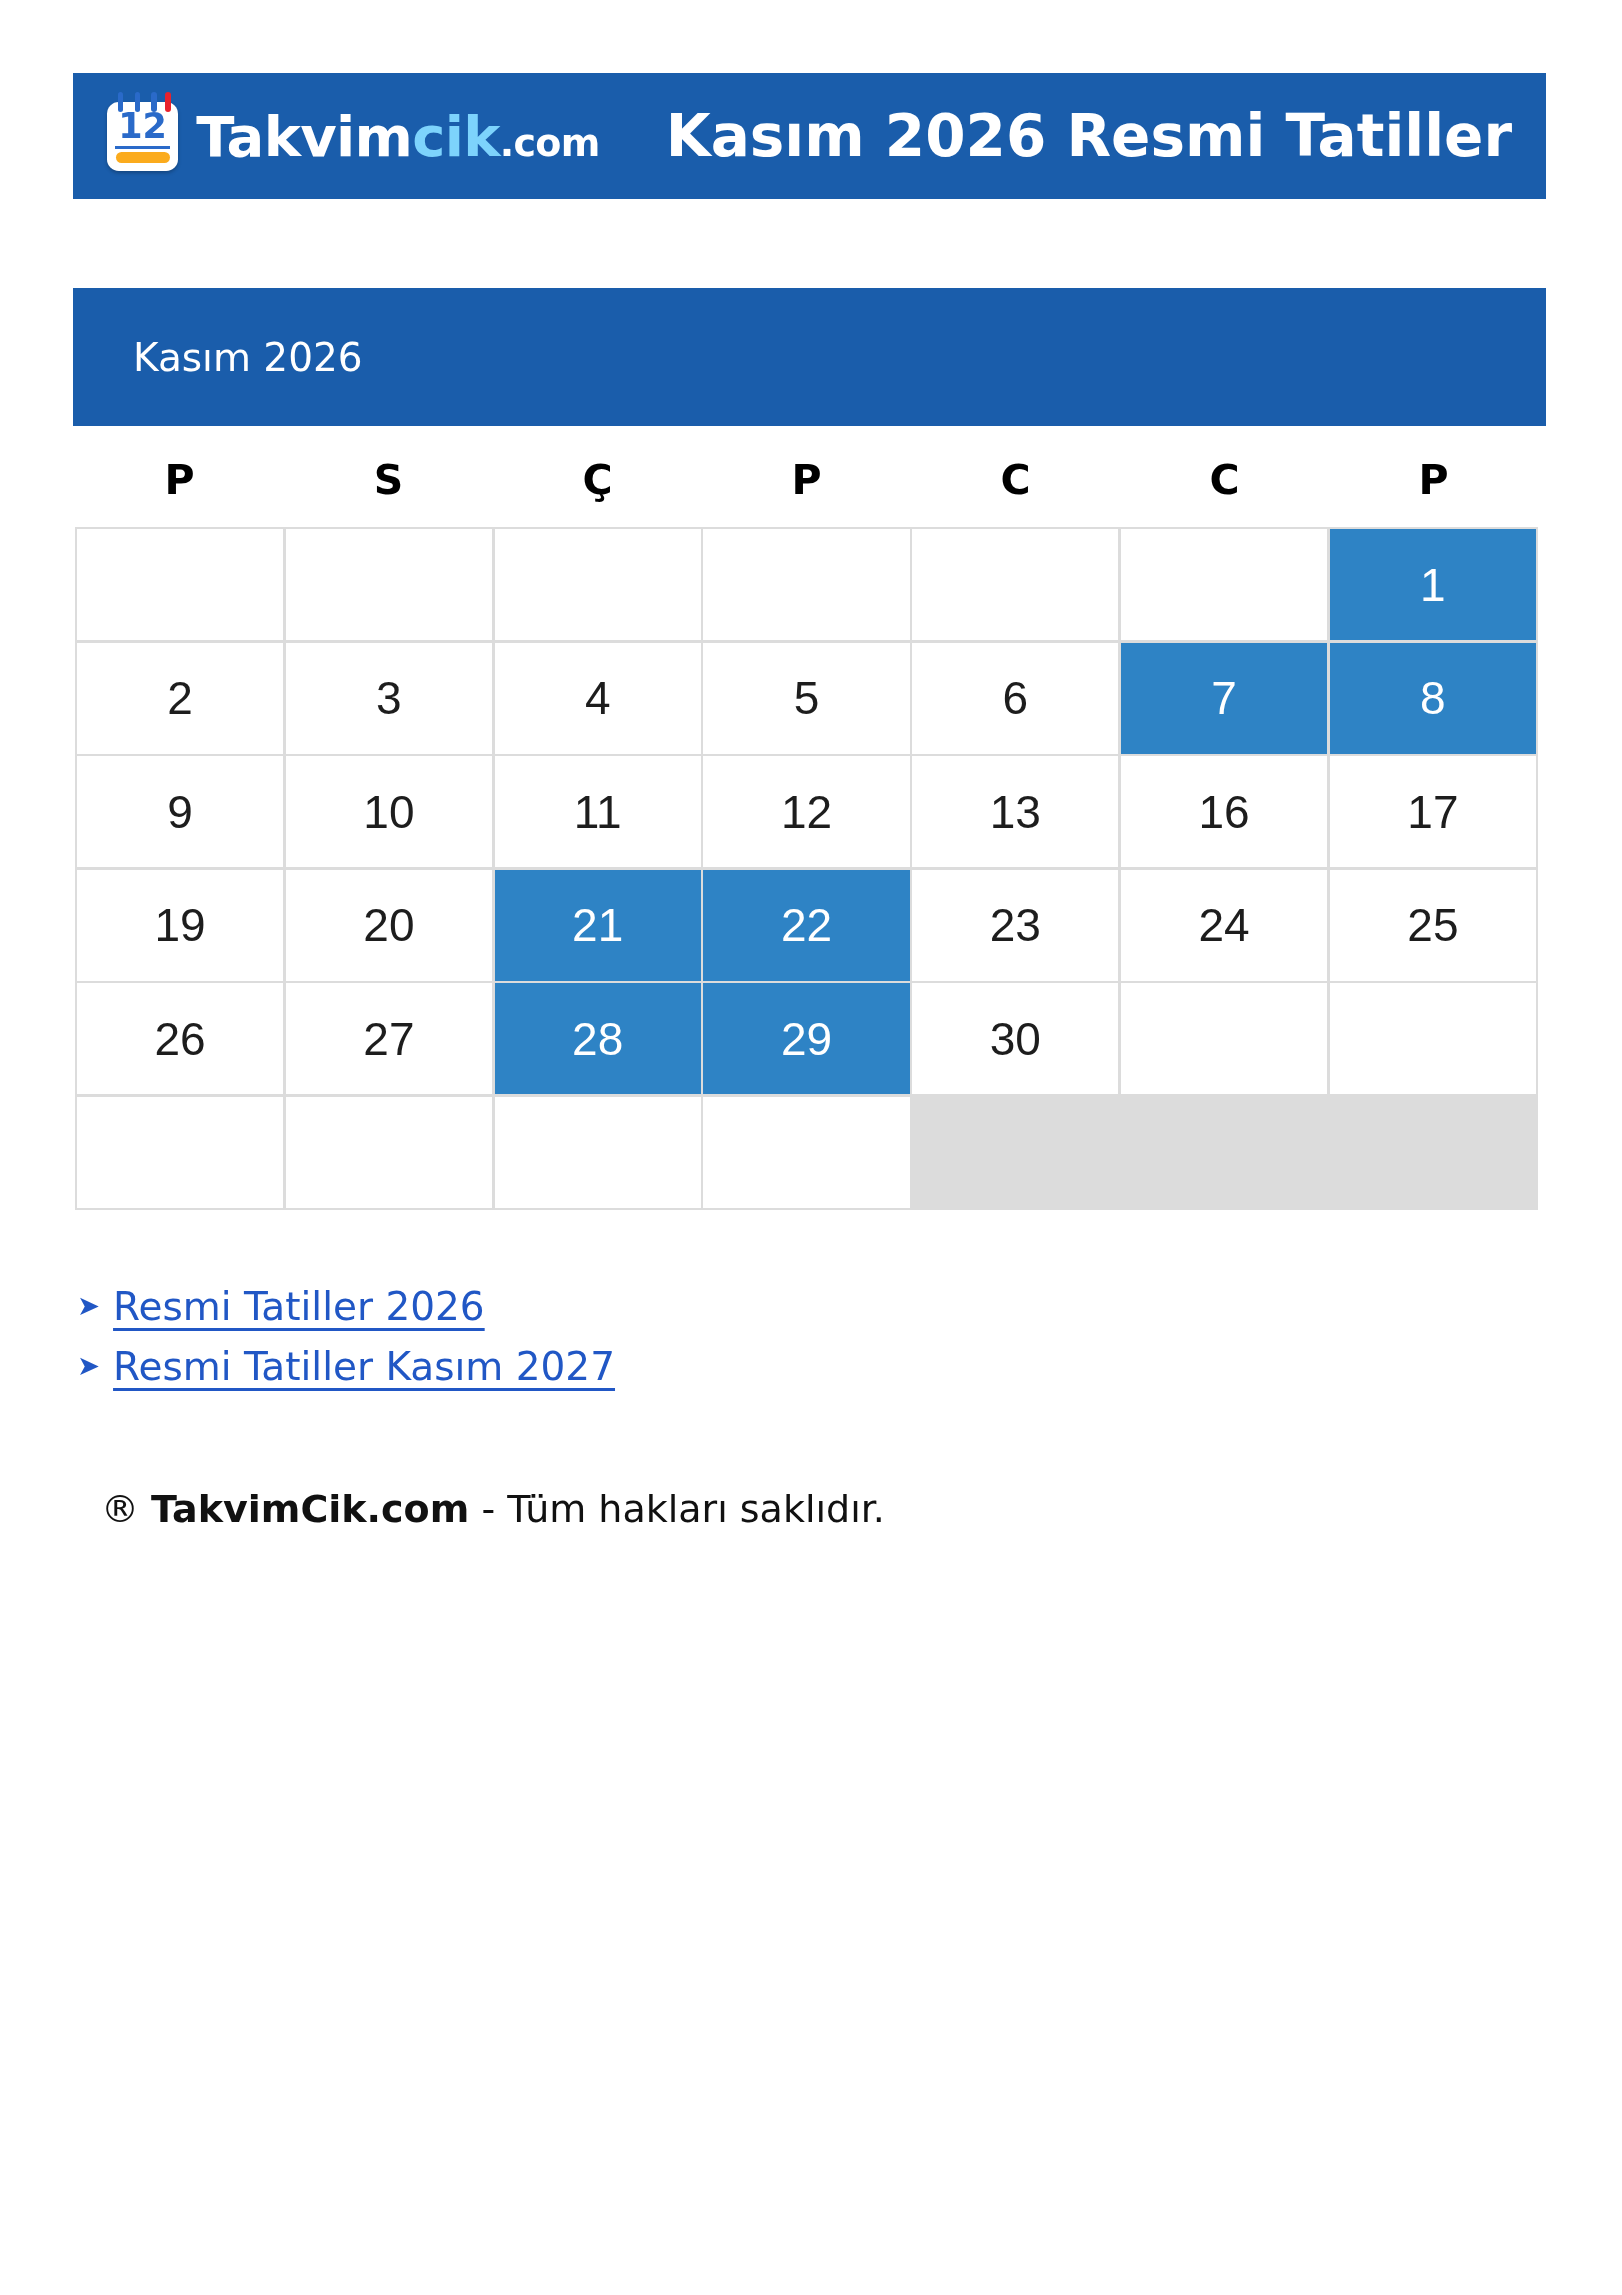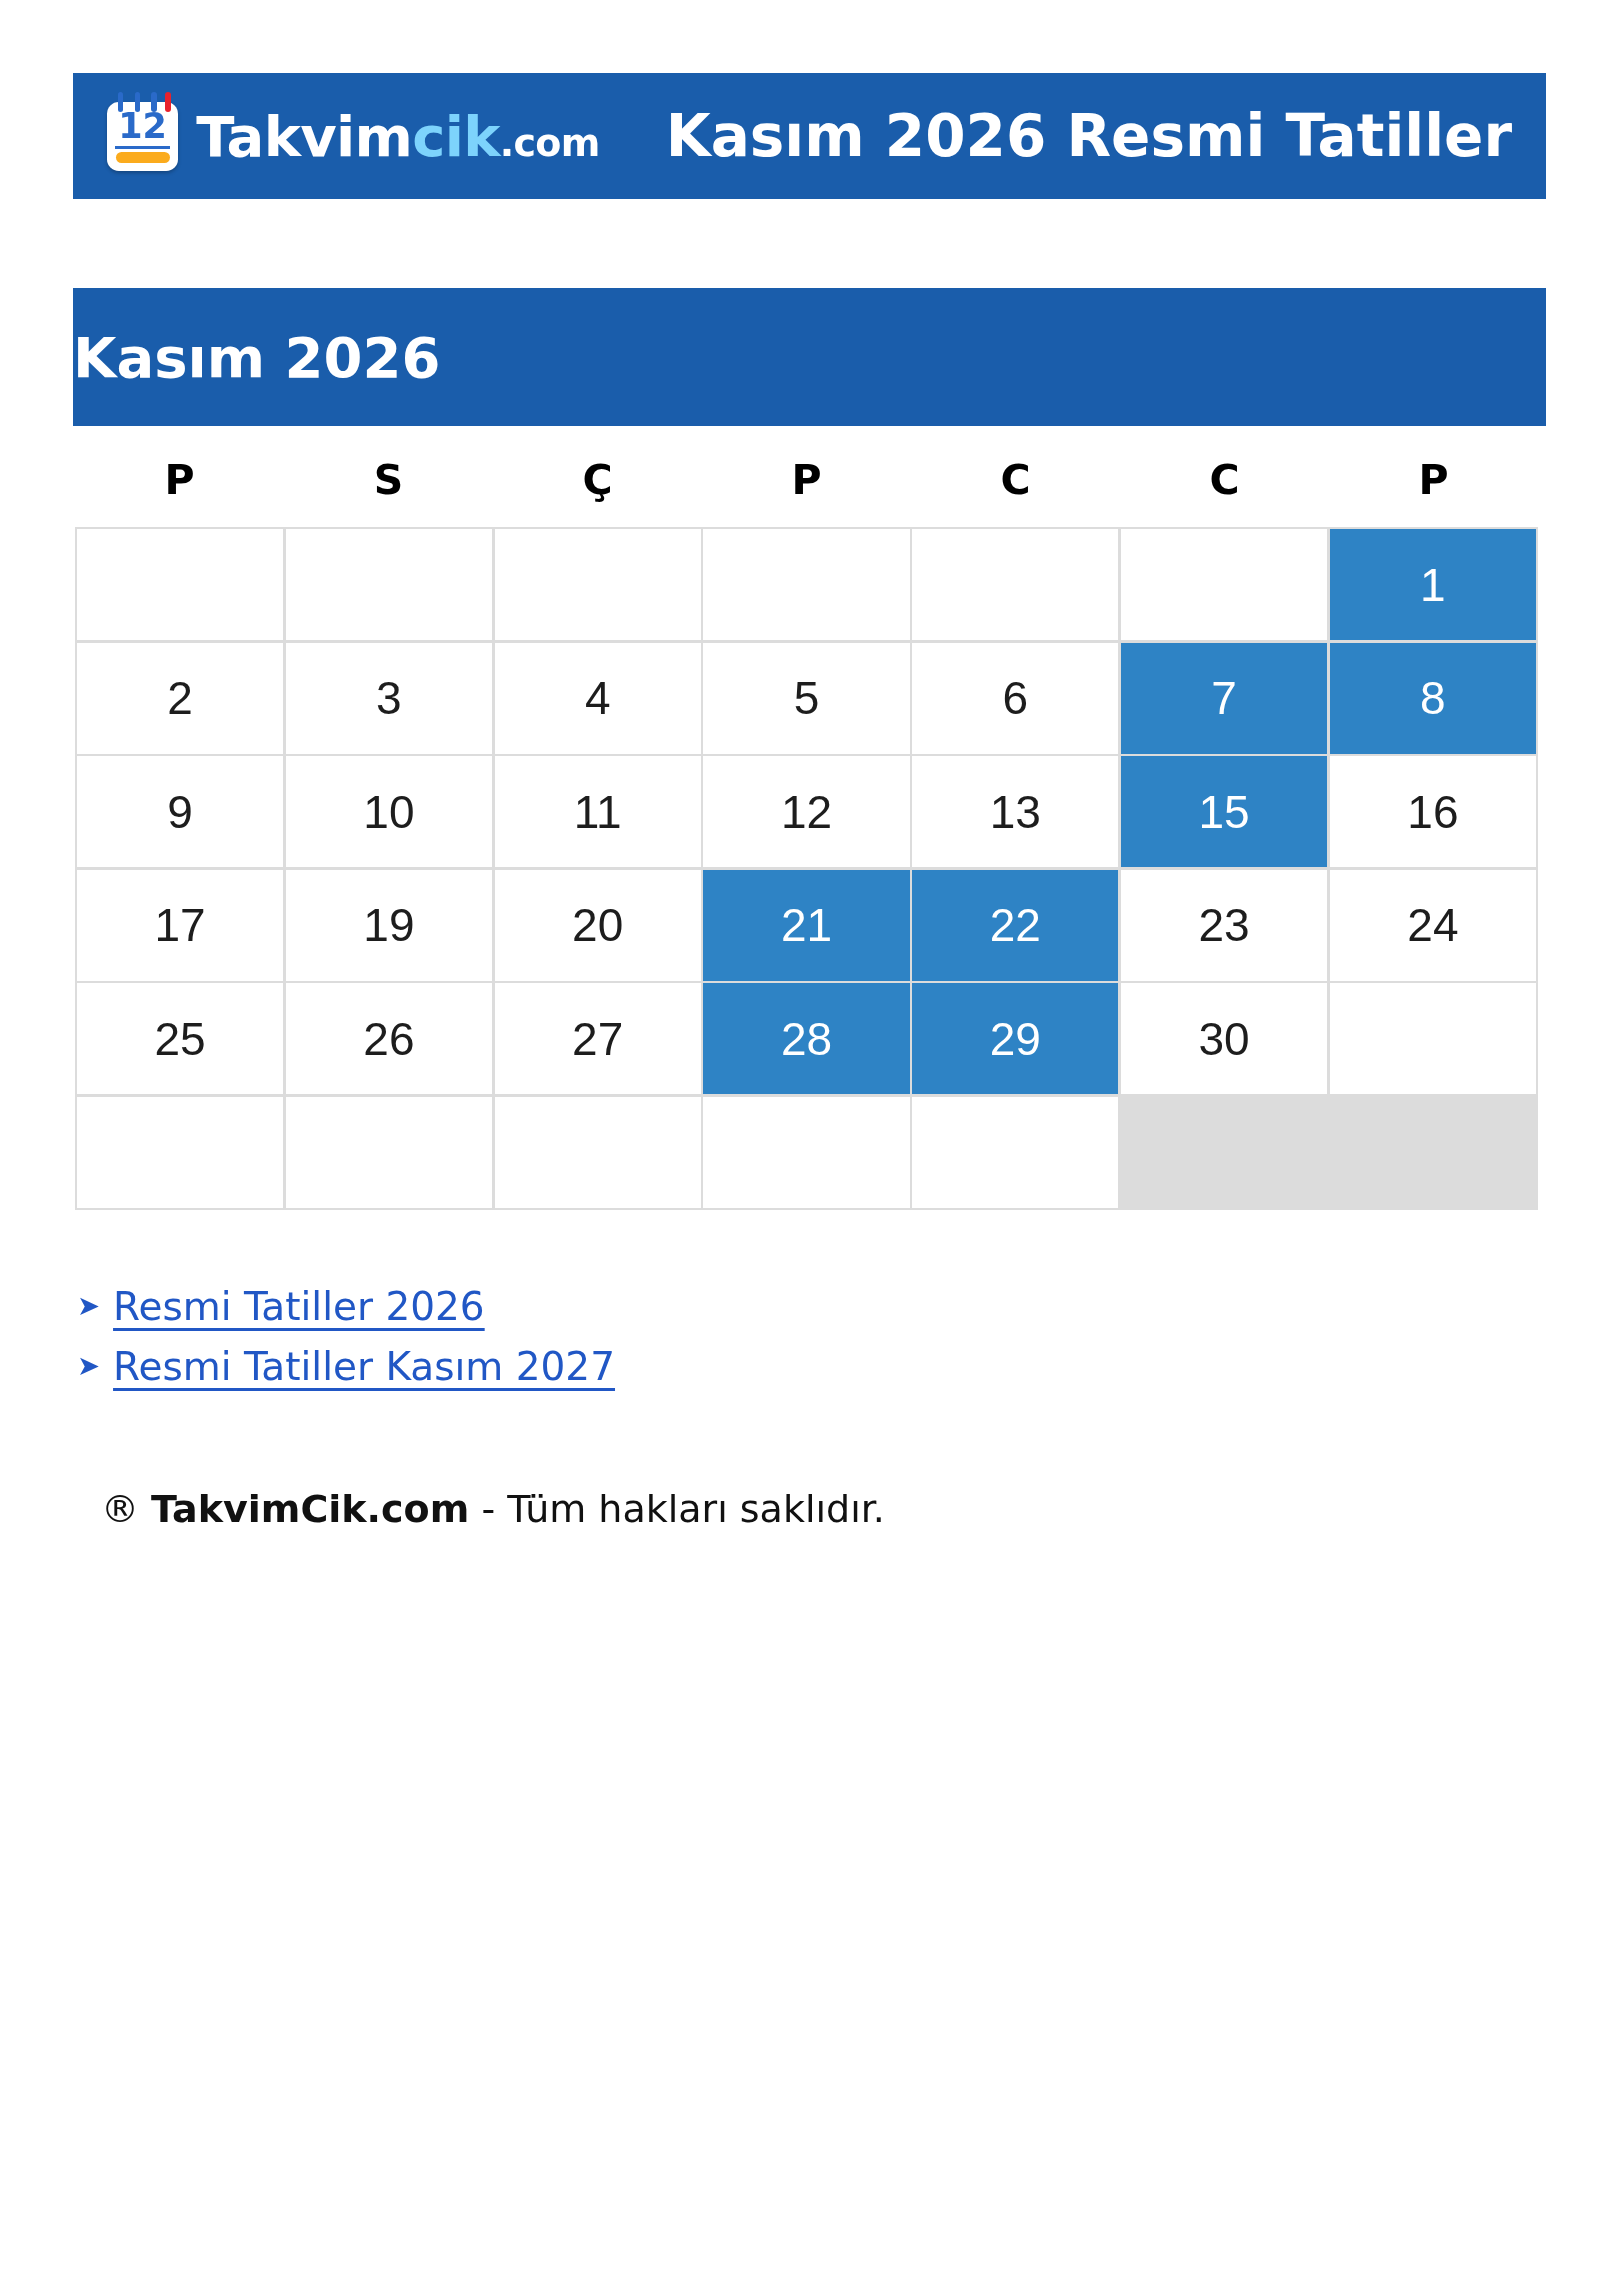--- a/index.html
+++ b/index.html
@@ -30,21 +30,21 @@
   .wordmark { font-size:56px; font-weight:bold; color:#ffffff; letter-spacing:-0.7px; white-space:nowrap; }
   .wordmark .accent { color:#7dd3fc; }
   .wordmark .suffix { font-size:38px; color:#ffffff; }
   .header-title { font-size:58px; font-weight:bold; color:#ffffff; white-space:nowrap; }
 
   
   .page-banner {
     position:absolute; left:73px; top:288px; width:1473px; height:138px;
     background:#1a5dab; display:flex; align-items:center;
   }
-  .banner-title { font-size:56px; font-weight:bold; color:#ffffff; }
+  .banner-title { font-size:39px; font-weight:normal; color:#ffffff; padding-left:60px; }
 
   
   .day-header-row {
     position:absolute; left:75px; top:440px; width:1463px; height:79px;
     display:grid; grid-template-columns:repeat(7,1fr); align-items:center;
   }
   .day-header-cell { text-align:center; font-size:41px; font-weight:bold; color:#000000; }
 
   
   .calendar-grid {
@@ -118,21 +118,20 @@
       <div class="cell">4</div>
       <div class="cell">5</div>
       <div class="cell">6</div>
       <div class="cell hl">7</div>
       <div class="cell hl">8</div>
       <div class="cell">9</div>
       <div class="cell">10</div>
       <div class="cell">11</div>
       <div class="cell">12</div>
       <div class="cell">13</div>
-      <div class="cell hl">15</div>
       <div class="cell">16</div>
       <div class="cell">17</div>
       <div class="cell">19</div>
       <div class="cell">20</div>
       <div class="cell hl">21</div>
       <div class="cell hl">22</div>
       <div class="cell">23</div>
       <div class="cell">24</div>
       <div class="cell">25</div>
       <div class="cell">26</div>

